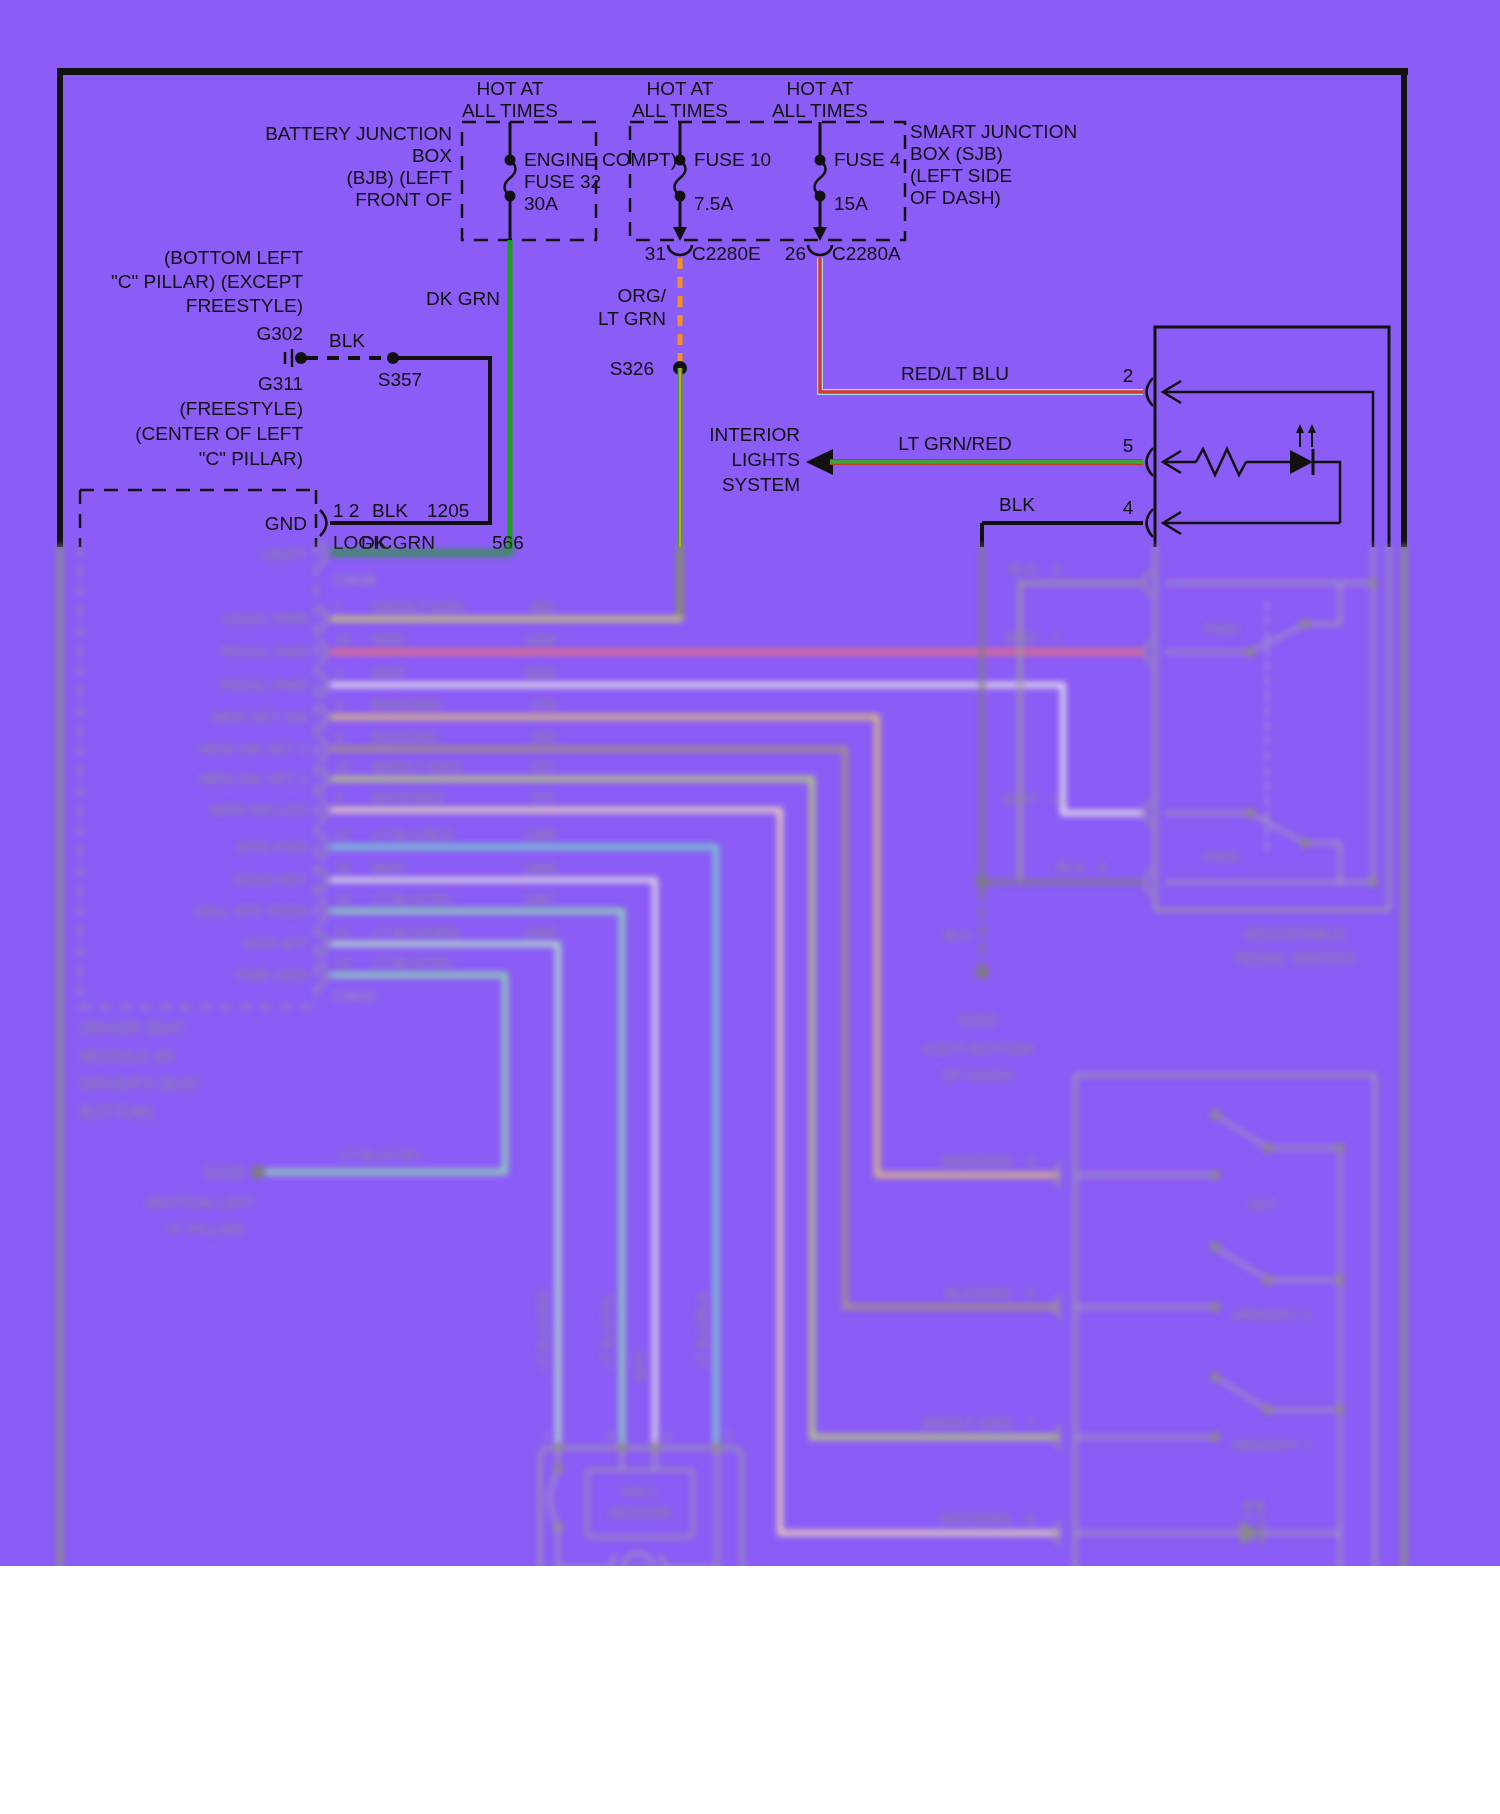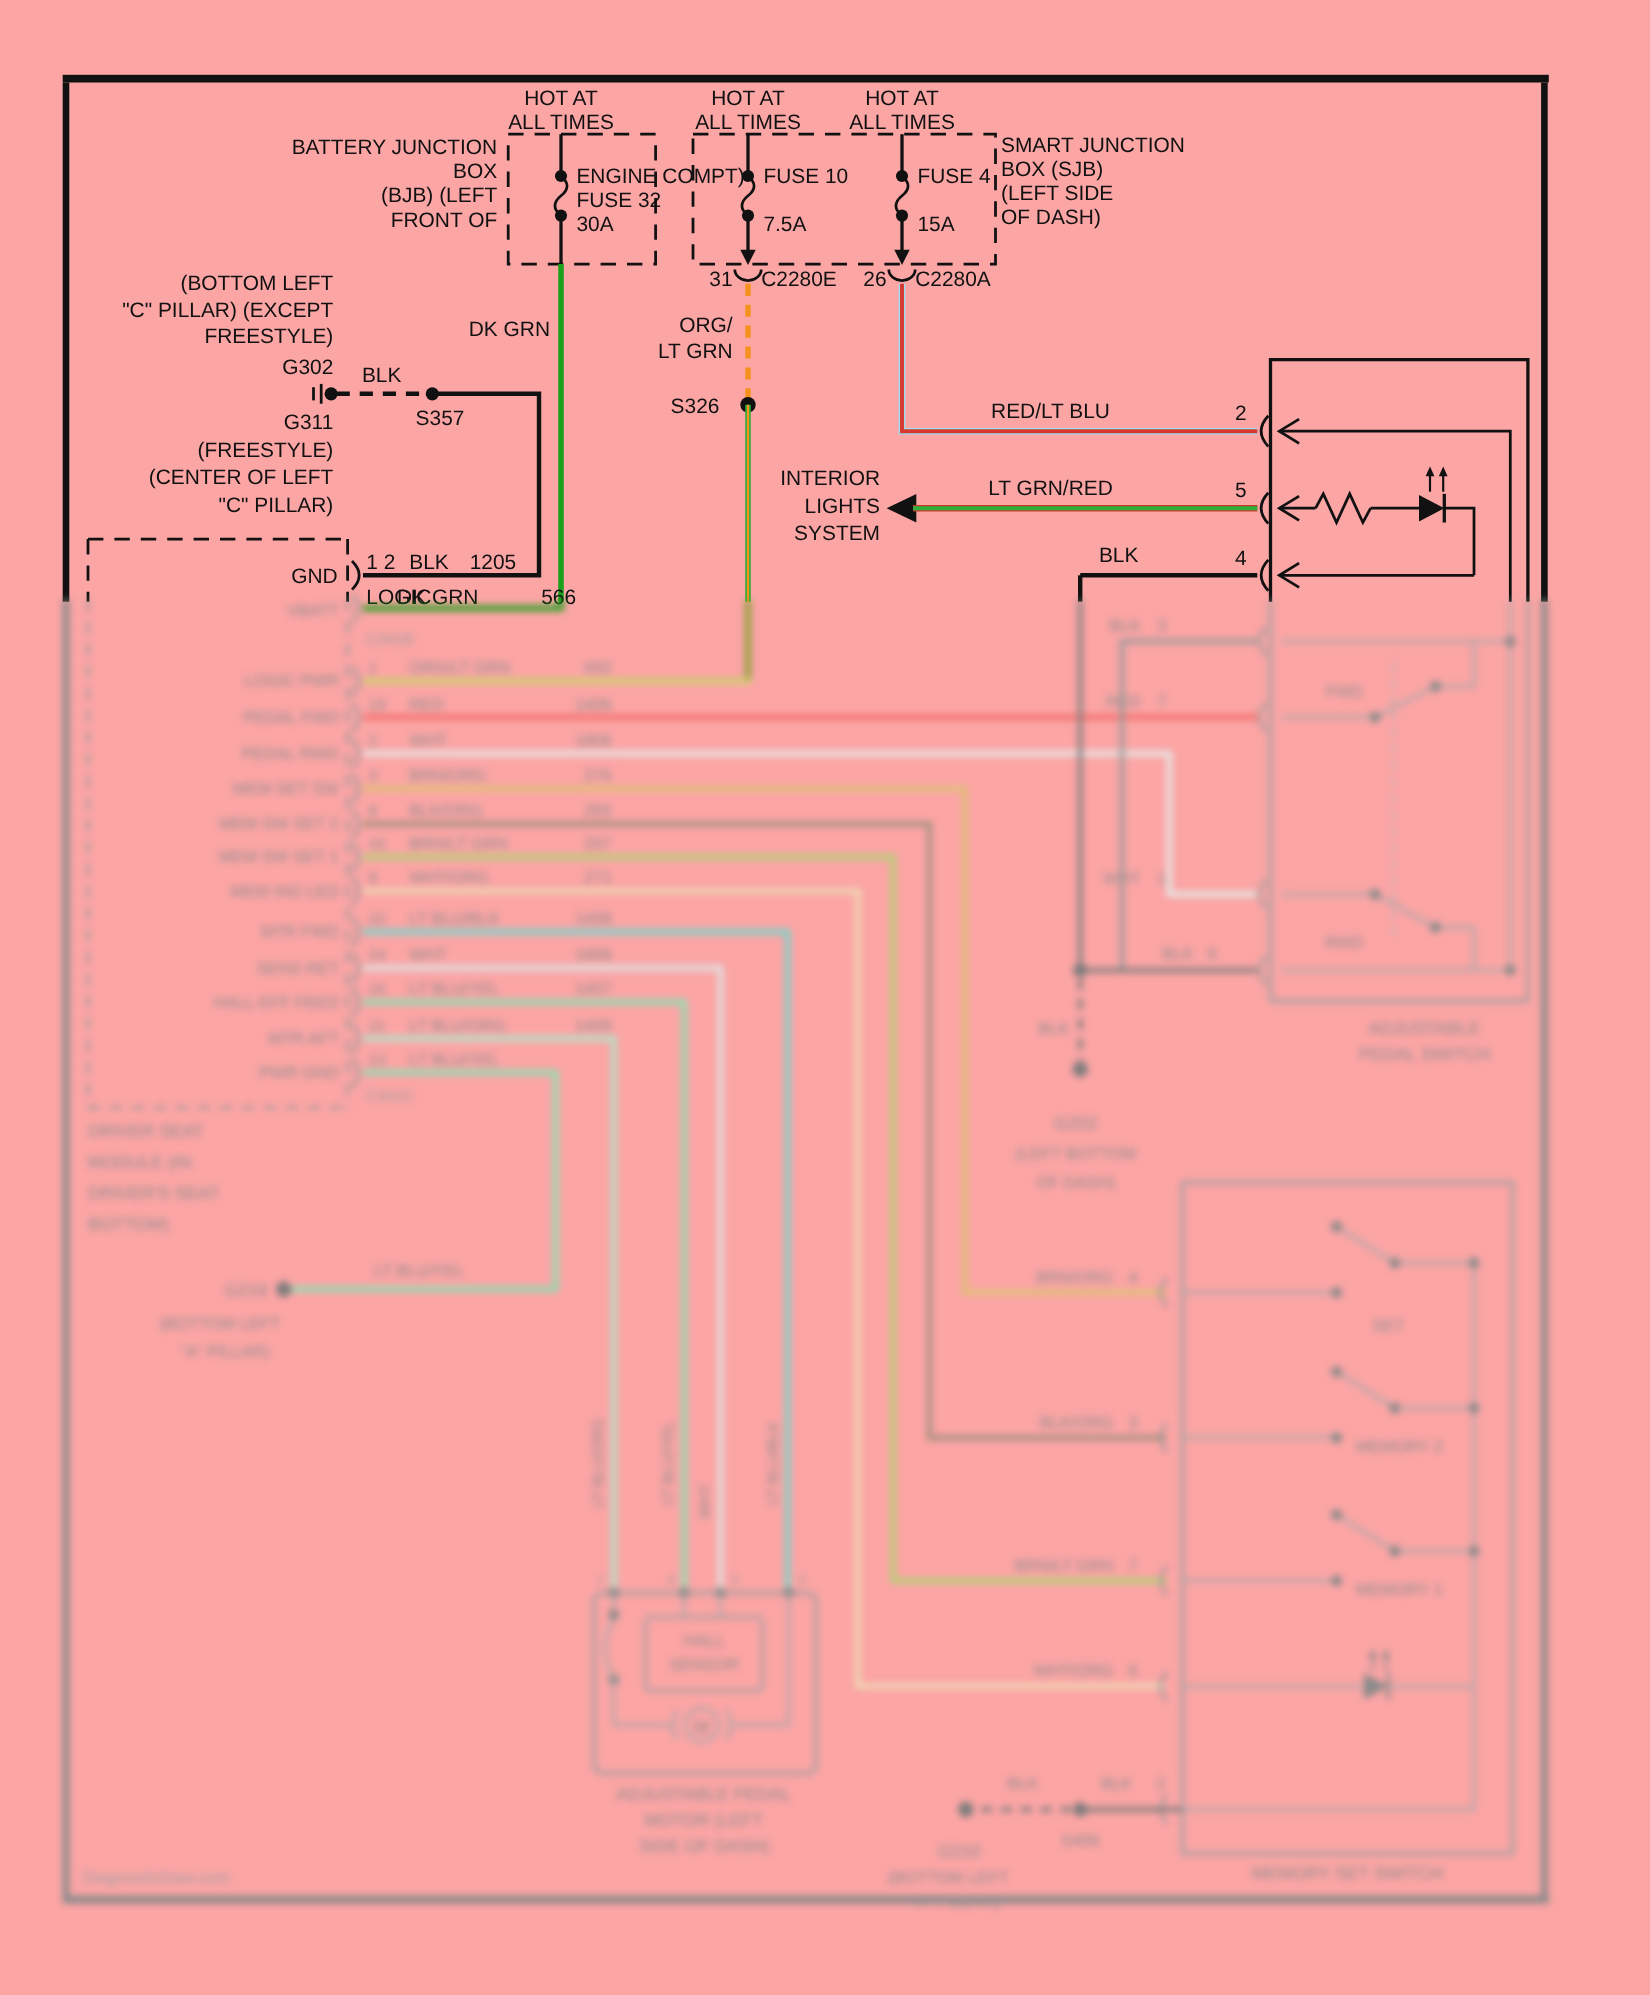--- a/index.html
+++ b/index.html
@@ -1,16 +1,16 @@
 <!DOCTYPE html>
 <html><head>
 <meta charset="utf-8">
 <style>
   html,body{margin:0;padding:0;background:#ffffff;}
-  #stage{position:relative;width:1500px;height:1814px;background:#fca5a5;overflow:hidden;}
+  #stage{position:relative;width:1500px;height:1566px;background:#8b5cf6;overflow:hidden;}
   svg{position:absolute;left:0;top:0;}
   svg text{font-family:"Liberation Sans","DejaVu Sans",sans-serif;}
   .blur-layer{filter:blur(3.4px);}
 </style>
 </head>
 <body>
 
 <div id="stage">
   <svg id="diagram-svg" width="1500" height="1814" viewBox="0 0 1500 1814" xmlns="http://www.w3.org/2000/svg">
       <g>

